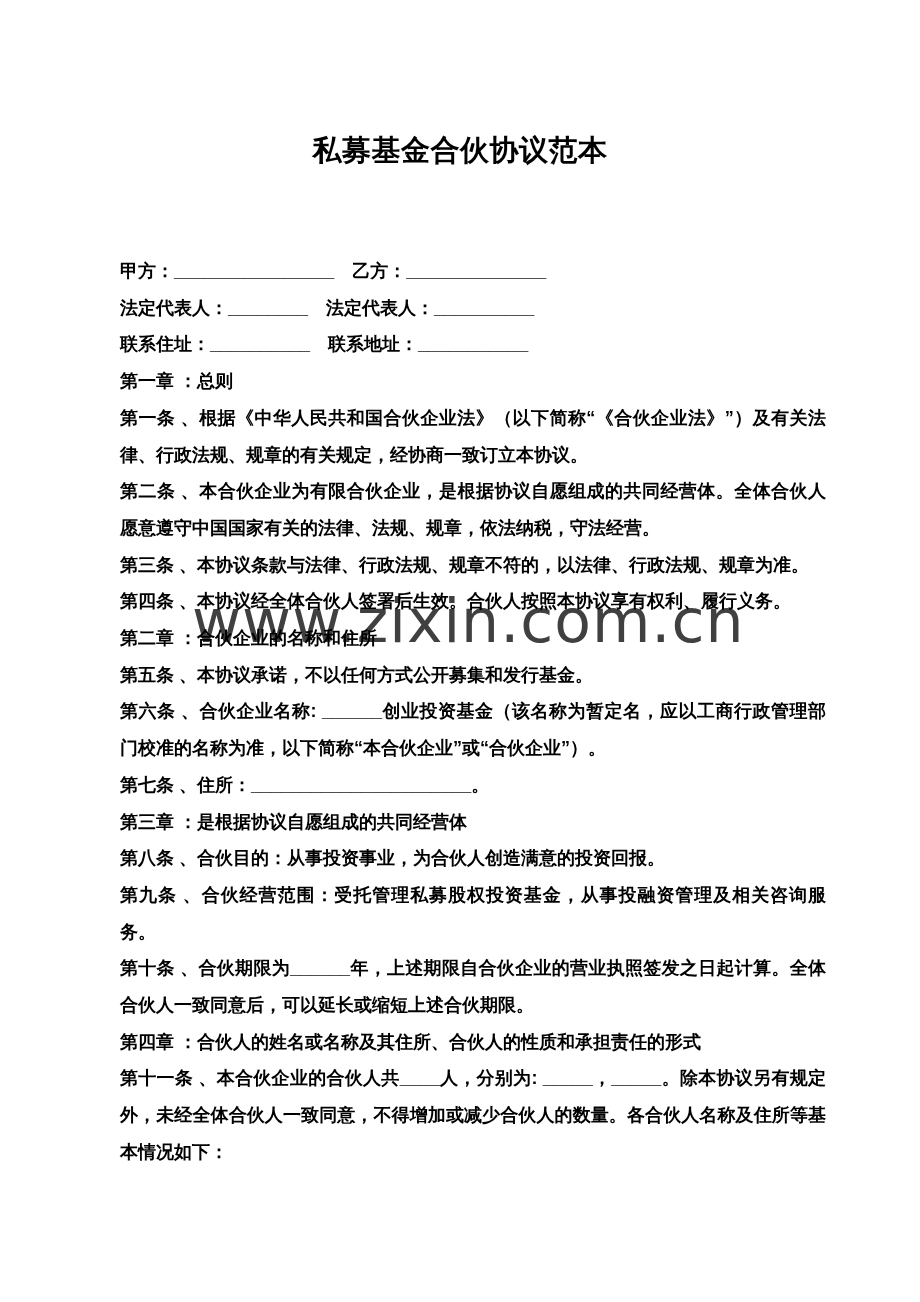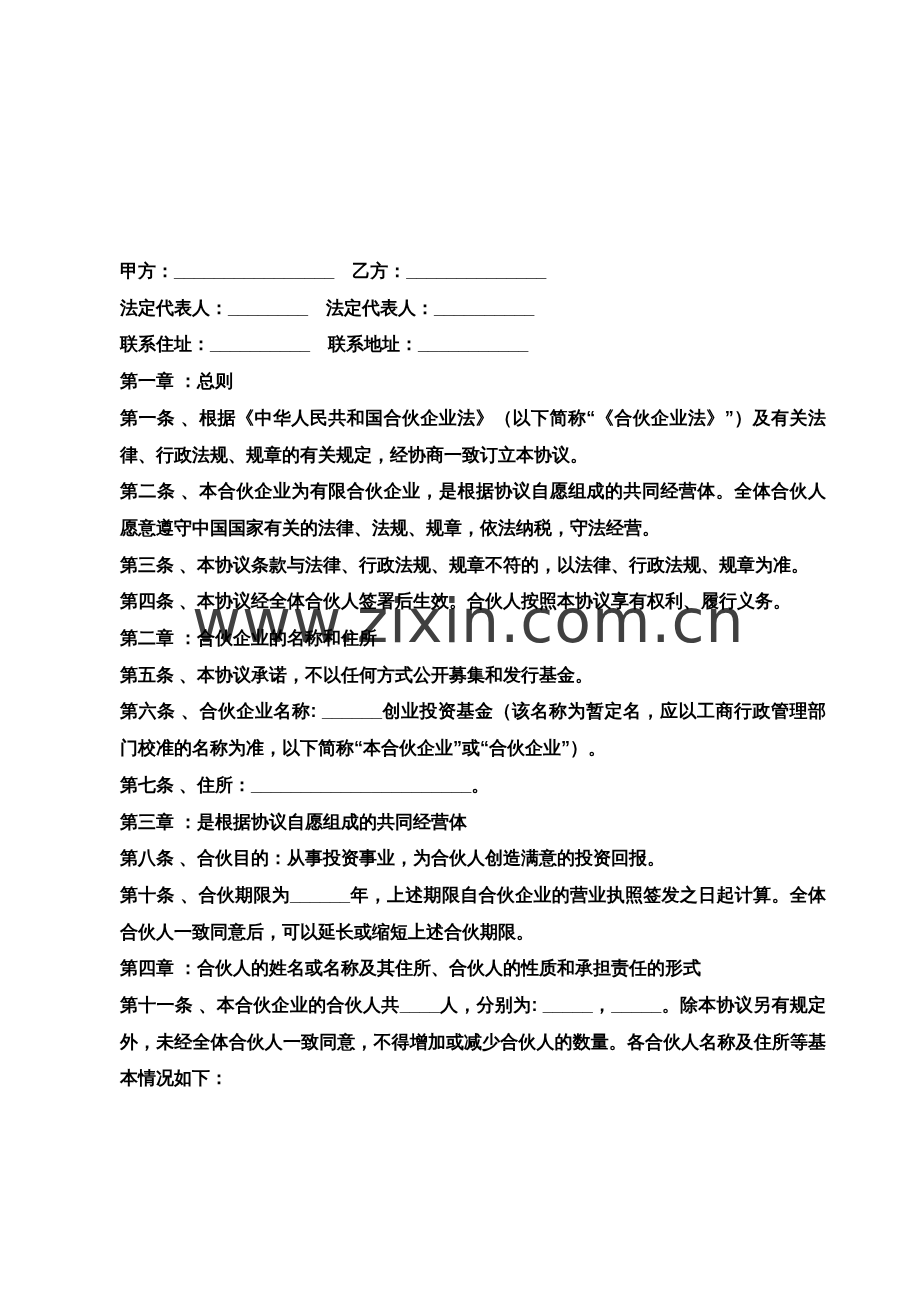--- a/index.html
+++ b/index.html
@@ -59,34 +59,36 @@
     padding: 0;
   }
 </style>
 </head>
 <body>
 
 <div class="page">
 
   <div class="watermark">www.zixin.com.cn</div>
 
+  <h1 class="doc-title">私募基金合伙协议范本</h1>
 
   <div class="content">
     <p>甲方：________________　乙方：______________</p>
     <p>法定代表人：________　法定代表人：__________</p>
     <p>联系住址：__________　联系地址：___________</p>
     <p>第一章 ：总则</p>
     <p>第一条 、根据《中华人民共和国合伙企业法》（以下简称“《合伙企业法》”）及有关法律、行政法规、规章的有关规定，经协商一致订立本协议。</p>
     <p>第二条 、本合伙企业为有限合伙企业，是根据协议自愿组成的共同经营体。全体合伙人愿意遵守中国国家有关的法律、法规、规章，依法纳税，守法经营。</p>
     <p>第三条 、本协议条款与法律、行政法规、规章不符的，以法律、行政法规、规章为准。</p>
     <p>第四条 、本协议经全体合伙人签署后生效。合伙人按照本协议享有权利、履行义务。</p>
     <p>第二章 ：合伙企业的名称和住所</p>
     <p>第五条 、本协议承诺，不以任何方式公开募集和发行基金。</p>
     <p>第六条 、合伙企业名称: ______创业投资基金（该名称为暂定名，应以工商行政管理部门校准的名称为准，以下简称“本合伙企业”或“合伙企业”）。</p>
     <p>第七条 、住所：______________________。</p>
     <p>第三章 ：是根据协议自愿组成的共同经营体</p>
     <p>第八条 、合伙目的：从事投资事业，为合伙人创造满意的投资回报。</p>
+    <p>第九条 、合伙经营范围：受托管理私募股权投资基金，从事投融资管理及相关咨询服务。</p>
     <p>第十条 、合伙期限为______年，上述期限自合伙企业的营业执照签发之日起计算。全体合伙人一致同意后，可以延长或缩短上述合伙期限。</p>
     <p>第四章 ：合伙人的姓名或名称及其住所、合伙人的性质和承担责任的形式</p>
     <p>第十一条 、本合伙企业的合伙人共____人，分别为: _____，_____。除本协议另有规定外，未经全体合伙人一致同意，不得增加或减少合伙人的数量。各合伙人名称及住所等基本情况如下：</p>
   </div>
 
 </div>
 
 </body></html>

